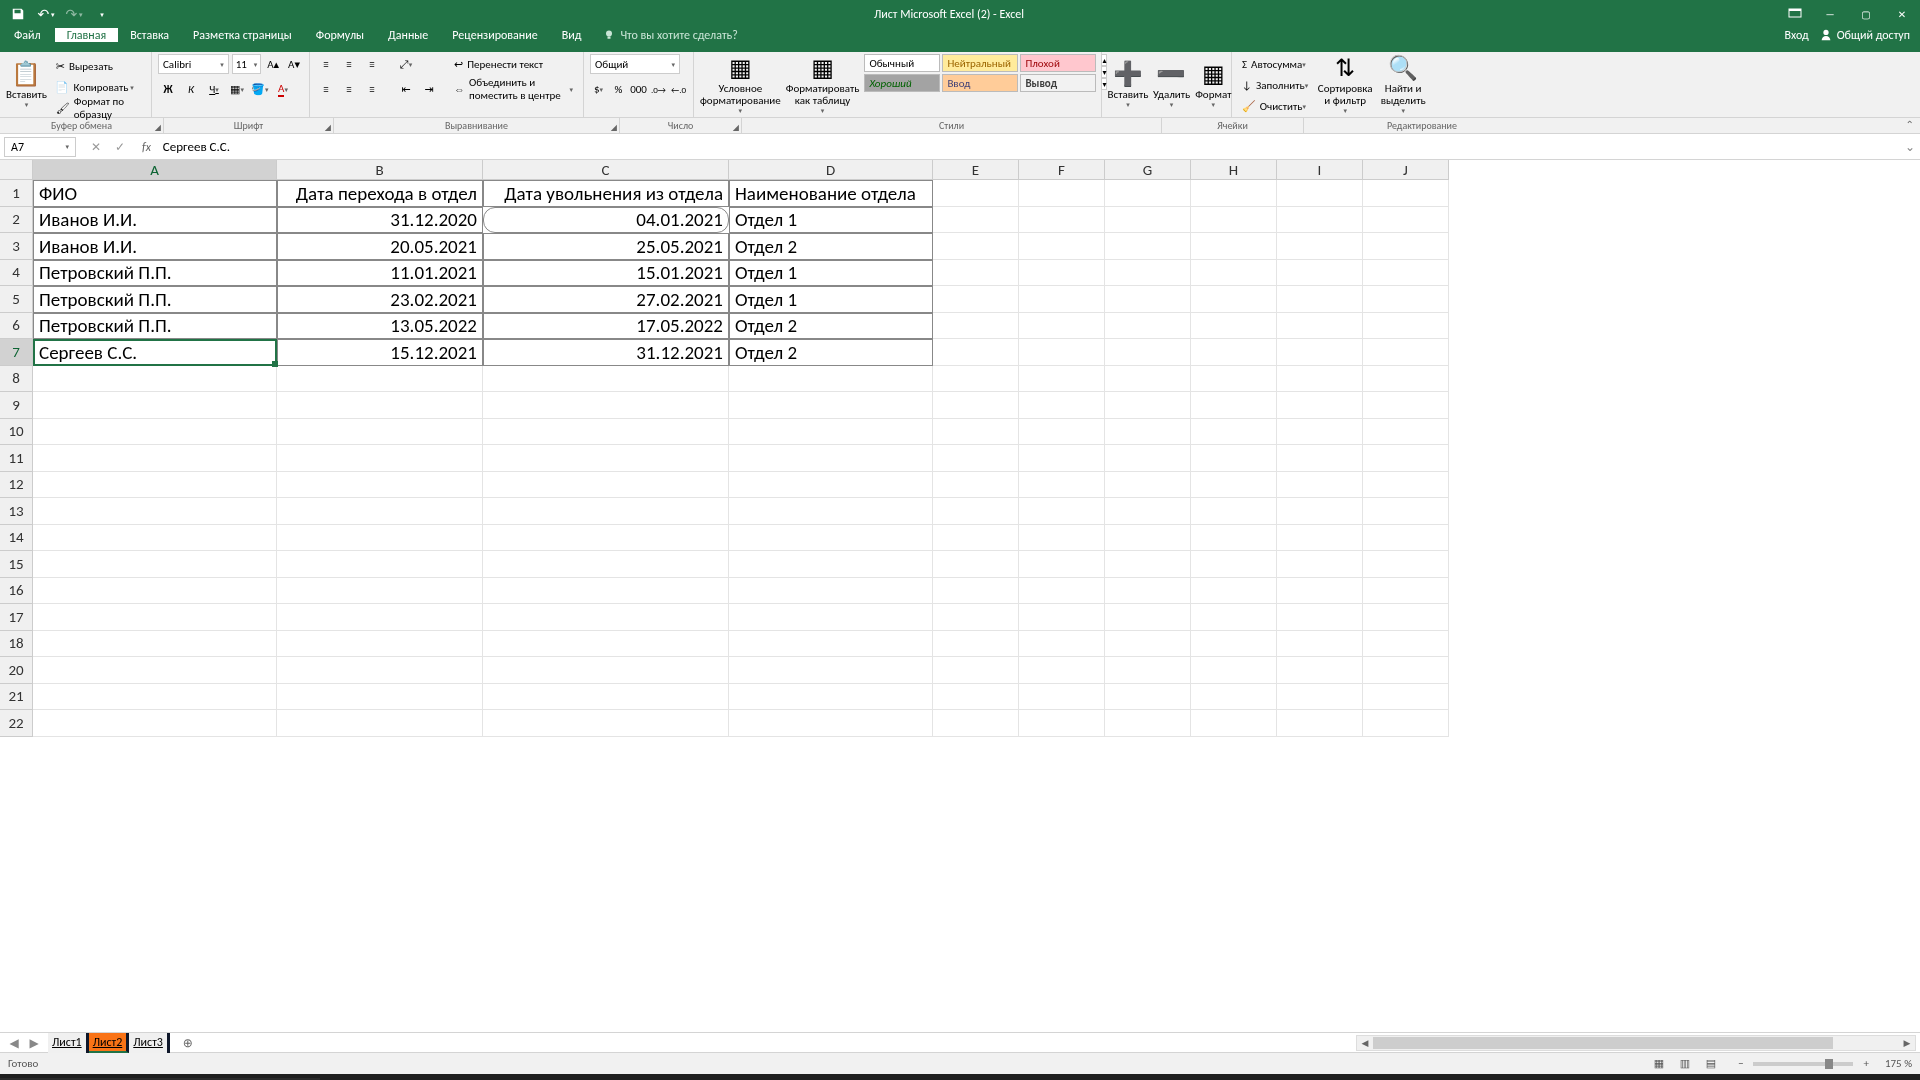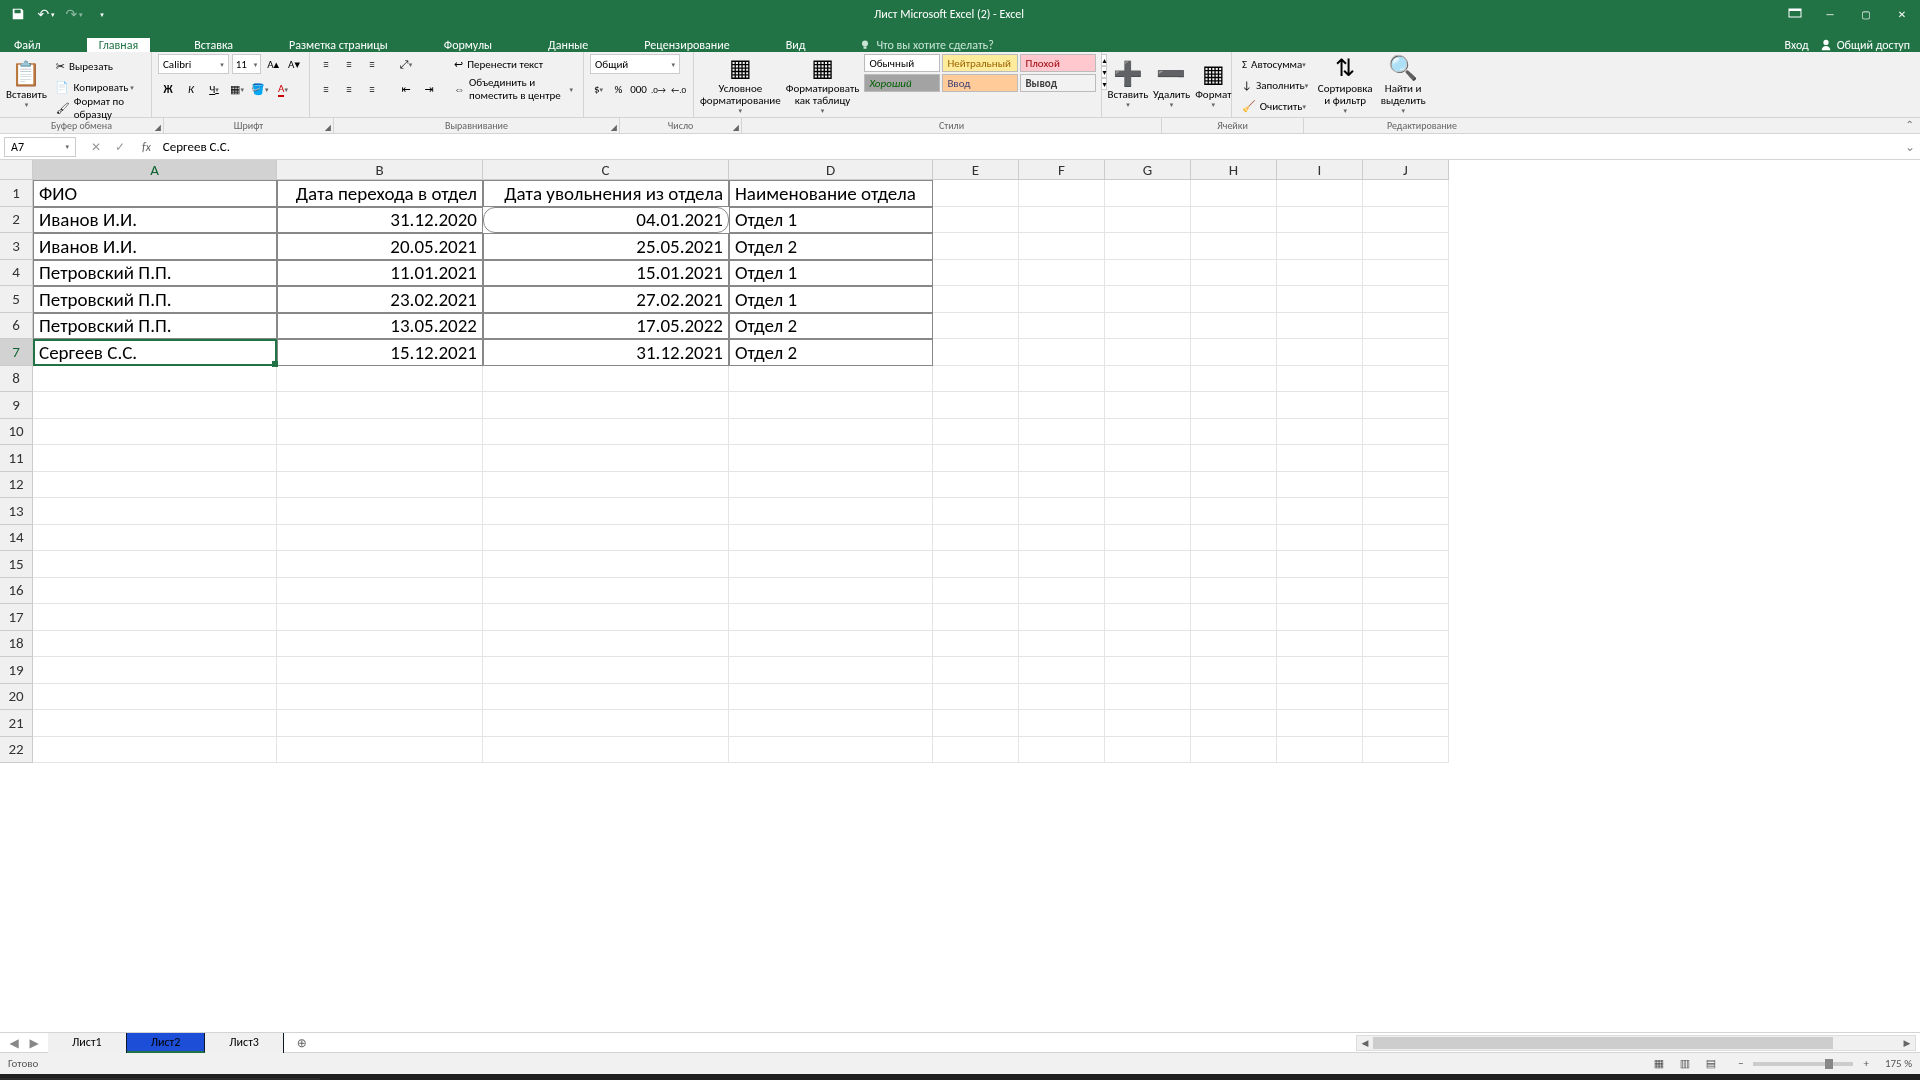--- a/index.html
+++ b/index.html
@@ -8,21 +8,21 @@
 
 .titlebar { height: 28px; background: #217346; display: flex; align-items: center; color: #fff; }
 .qat { display: flex; align-items: center; gap: 4px; padding: 0 6px; }
 .qat-item { width: 24px; height: 24px; display: flex; align-items: center; justify-content: center; font-size: 14px; cursor: pointer; }
 .title-center { flex: 1; text-align: center; font-size: 12px; }
 .win-controls { display: flex; }
 .win-btn { width: 36px; height: 28px; display: flex; align-items: center; justify-content: center; cursor: pointer; }
 .win-sym { font-family: 'Segoe MDL2 Assets', system-ui; font-size: 10px; }
 
 
-.ribbon-tabs { height: 24px; background: #217346; display: flex; align-items: flex-end; color: #fff; font-size: 12px; gap: 32px; }
+.ribbon-tabs { height: 24px; background: #217346; display: flex; align-items: flex-start; color: #fff; font-size: 12px; }
 .rt { padding: 0 12px; display: flex; align-items: center; cursor: pointer; }
 .rt.first { padding: 0 14px; }
 .rt.active { background: #fff; color: #217346; }
 .rt-right { margin-left: auto; display: flex; align-items: center; gap: 10px; padding-right: 10px; }
 .rt-tell { display: flex; align-items: center; gap: 5px; color: #c9e5d6; font-size: 12px; }
 .bulb { width: 12px; height: 12px; }
 
 
 .ribbon { height: 66px; background: #f1f1f1; border-bottom: 1px solid #d4d4d4; display: flex; }
 .rgroup { border-right: 1px solid #d4d4d4; padding: 2px 6px; display: flex; gap: 5px; align-items: flex-start; position: relative; }
@@ -75,22 +75,22 @@
 
 .rowh.sel, .colh.sel { background: #d2d2d2; color: #0c6332; font-weight: 500; }
 
 .selection { position: absolute; border: 2px solid #217346; pointer-events: none; }
 .fill-handle { position: absolute; width: 6px; height: 6px; background: #217346; right: -3px; bottom: -3px; cursor: crosshair; }
 
 
 .sheet-bar { height: 20px; background: #fff; border-top: 1px solid #d4d4d4; display: flex; align-items: center; font-size: 12px; }
 .sheet-nav { display: flex; gap: 0; padding: 0 4px; }
 .sheet-nav-btn { width: 20px; text-align: center; color: #888; cursor: pointer; }
-.sheet-tab { padding: 2px 24px; border-right: 1px solid #0f172a; cursor: pointer; background: #f0f0f0; }
-.sheet-tab.active { background: #1d4ed8; border-bottom: 2px solid #217346; font-weight: 500; }
+.sheet-tab { padding: 2px 4px; border-right: 3px solid #0f172a; cursor: pointer; background: #f0f0f0; text-decoration: underline; }
+.sheet-tab.active { background: #f97316; border-bottom: 2px solid #217346; font-weight: 500; }
 .sheet-add { width: 24px; text-align: center; cursor: pointer; color: #666; margin-left: 6px; }
 .hscroll-track { flex: 1; margin-left: 8px; height: 16px; background: #f0f0f0; border: 1px solid #ddd; position: relative; display: flex; align-items: center; }
 .hscroll-btn { width: 16px; text-align: center; color: #666; cursor: pointer; font-size: 9px; }
 .hscroll-thumb { position: absolute; left: 16px; width: 460px; height: 12px; background: #cdcdcd; cursor: pointer; }
 
 
 .status-bar { height: 22px; background: #f1f1f1; border-top: 1px solid #d4d4d4; display: flex; align-items: center; font-size: 11px; color: #555; padding: 0 8px; }
 .status-left { flex: 1; }
 .view-btns { display: flex; gap: 0; }
 .view-btn { width: 26px; height: 18px; display: flex; align-items: center; justify-content: center; cursor: pointer; border: 1px solid transparent; }
@@ -609,33 +609,20 @@
       <div class="cell" style="width: 246px;"></div>
       <div class="cell" style="width: 204px;"></div>
       <div class="cell" style="width: 86px;"></div>
       <div class="cell" style="width: 86px;"></div>
       <div class="cell" style="width: 86px;"></div>
       <div class="cell" style="width: 86px;"></div>
       <div class="cell" style="width: 86px;"></div>
       <div class="cell" style="width: 86px;"></div>
     </div>
     <div class="row">
-      <div class="rowh">19</div>
-      <div class="cell" style="width: 244px;"></div>
-      <div class="cell" style="width: 206px;"></div>
-      <div class="cell" style="width: 246px;"></div>
-      <div class="cell" style="width: 204px;"></div>
-      <div class="cell" style="width: 86px;"></div>
-      <div class="cell" style="width: 86px;"></div>
-      <div class="cell" style="width: 86px;"></div>
-      <div class="cell" style="width: 86px;"></div>
-      <div class="cell" style="width: 86px;"></div>
-      <div class="cell" style="width: 86px;"></div>
-    </div>
-    <div class="row">
       <div class="rowh">20</div>
       <div class="cell" style="width: 244px;"></div>
       <div class="cell" style="width: 206px;"></div>
       <div class="cell" style="width: 246px;"></div>
       <div class="cell" style="width: 204px;"></div>
       <div class="cell" style="width: 86px;"></div>
       <div class="cell" style="width: 86px;"></div>
       <div class="cell" style="width: 86px;"></div>
       <div class="cell" style="width: 86px;"></div>
       <div class="cell" style="width: 86px;"></div>

